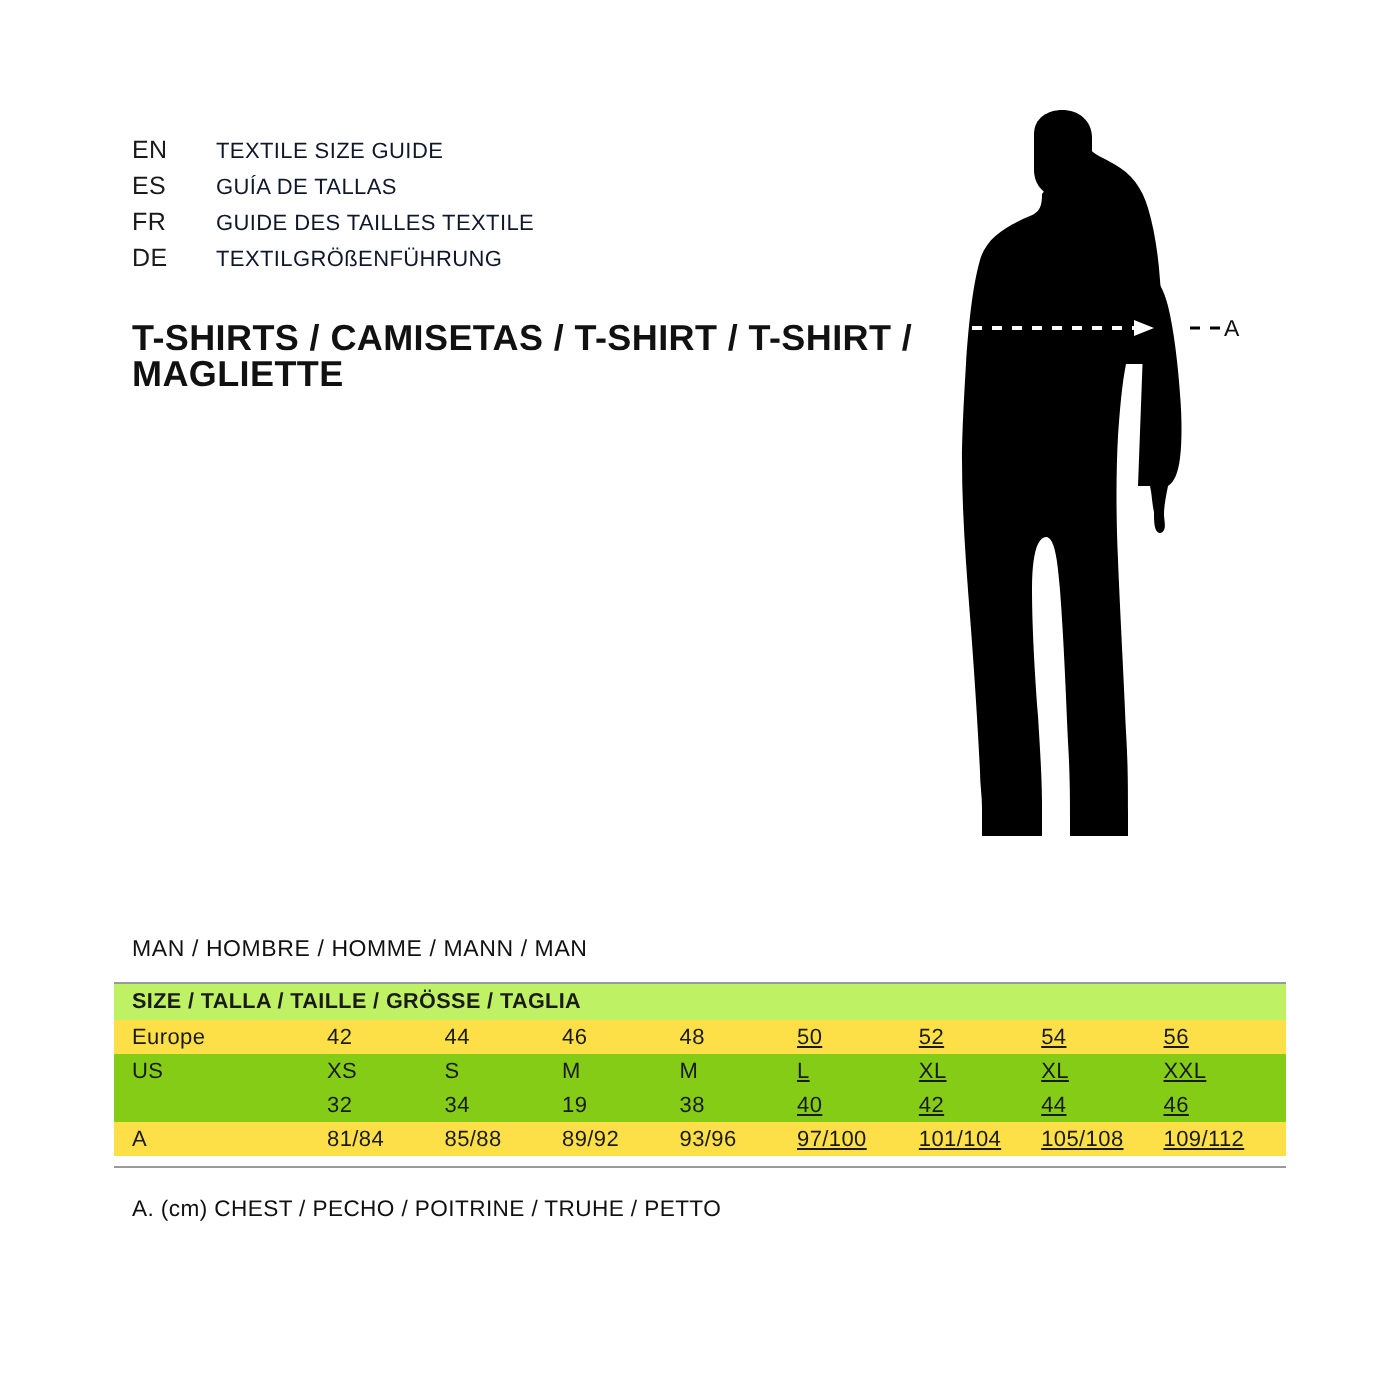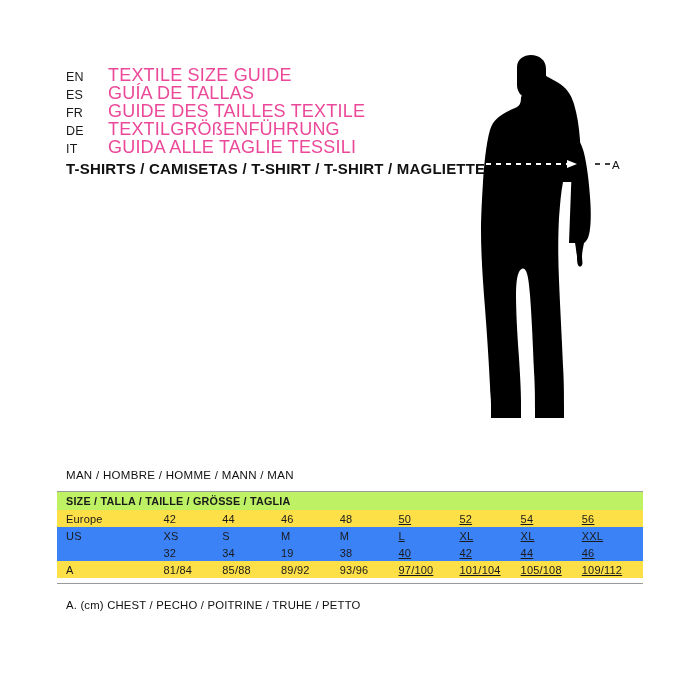--- a/index.html
+++ b/index.html
@@ -33,34 +33,34 @@
     height: 18px;
     line-height: 18px;
   }
   .lang-code {
     width: 42px;
     font-size: 12.5px;
     letter-spacing: 0.2px;
     color: #1a1a1a;
   }
   .lang-text {
-    font-size: 18px;
-    letter-spacing: 0.2px;
-    color: #ec4899;
+    font-size: 11px;
+    letter-spacing: 0.2px;
+    color: #0f172a;
   }
 
   
   .cat-block {
     position: absolute;
     left: 66px;
     top: 160px;
     width: 430px;
   }
   .cat-line {
-    font-size: 15px;
+    font-size: 18px;
     font-weight: bold;
     line-height: 18px;
     letter-spacing: 0.2px;
     color: #111111;
   }
 
   
   .figure-wrap {
     position: absolute;
     left: 455px;
@@ -107,21 +107,21 @@
   }
   .size-table tr.head-row {
     background: #bef264;
   }
   .size-table tr.head-row td {
     font-weight: bold;
     font-size: 10.8px;
     height: 18px;
   }
   .size-table tr.alt {
-    background: #3b82f6;
+    background: #84cc16;
   }
   .size-table tr.plain {
     background: #fde047;
   }
   .c-label {
     width: 100px;
     padding-left: 9px !important;
   }
   .c-val {
     width: 60px;
@@ -163,24 +163,20 @@
       <span class="lang-code">ES</span>
       <span class="lang-text">GUÍA DE TALLAS</span>
     </div>
     <div class="lang-row">
       <span class="lang-code">FR</span>
       <span class="lang-text">GUIDE DES TAILLES TEXTILE</span>
     </div>
     <div class="lang-row">
       <span class="lang-code">DE</span>
       <span class="lang-text">TEXTILGRÖßENFÜHRUNG</span>
-    </div>
-    <div class="lang-row">
-      <span class="lang-code">IT</span>
-      <span class="lang-text">GUIDA ALLE TAGLIE TESSILI</span>
     </div>
   </div>
 
   <div class="cat-block">
     <div class="cat-line">T-SHIRTS / CAMISETAS / T-SHIRT / T-SHIRT / MAGLIETTE</div>
   </div>
 
   <div class="figure-wrap">
     <svg width="200" height="400" viewBox="0 0 200 400" xmlns="http://www.w3.org/2000/svg" aria-hidden="true">
       <g fill="#000000">

